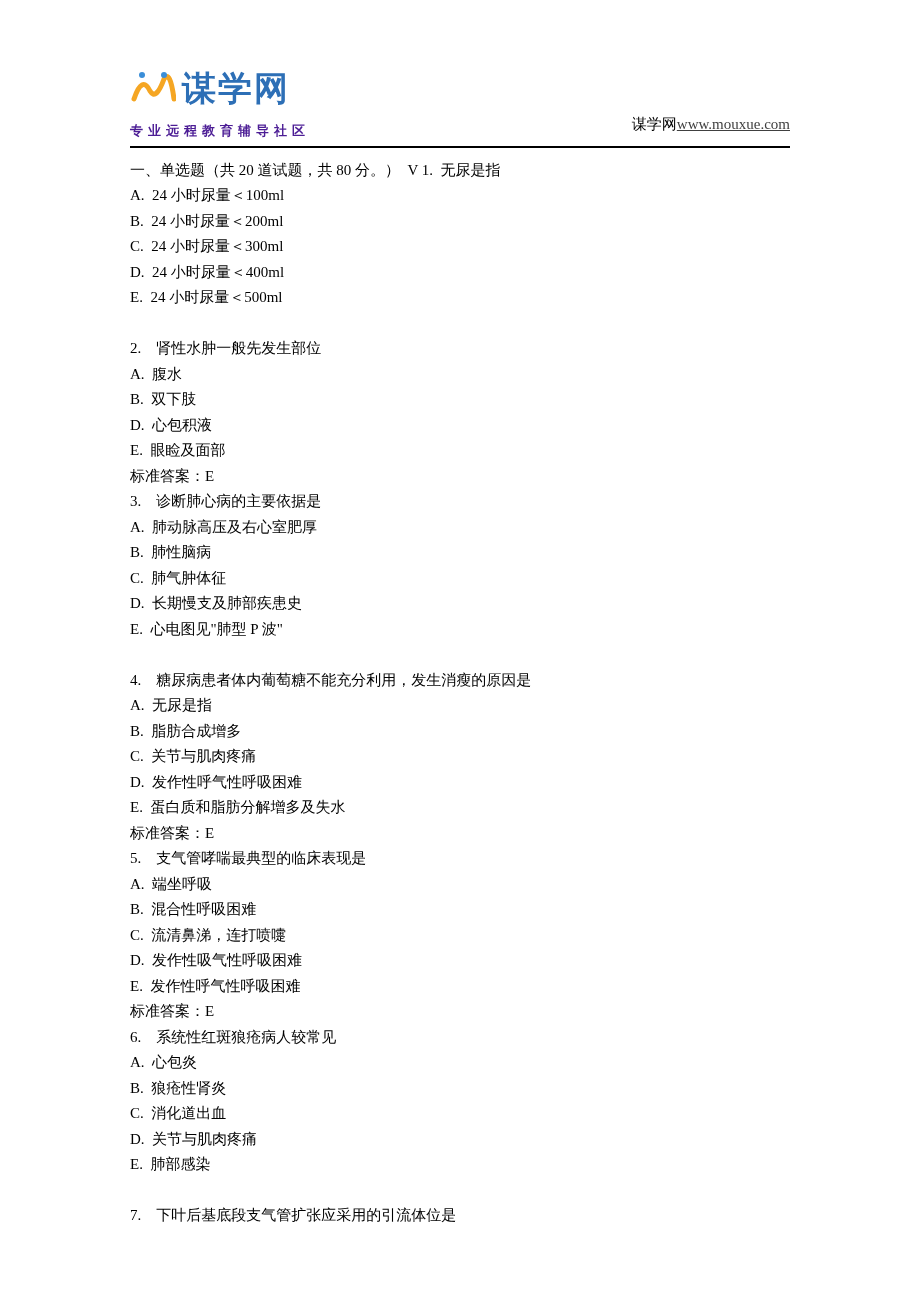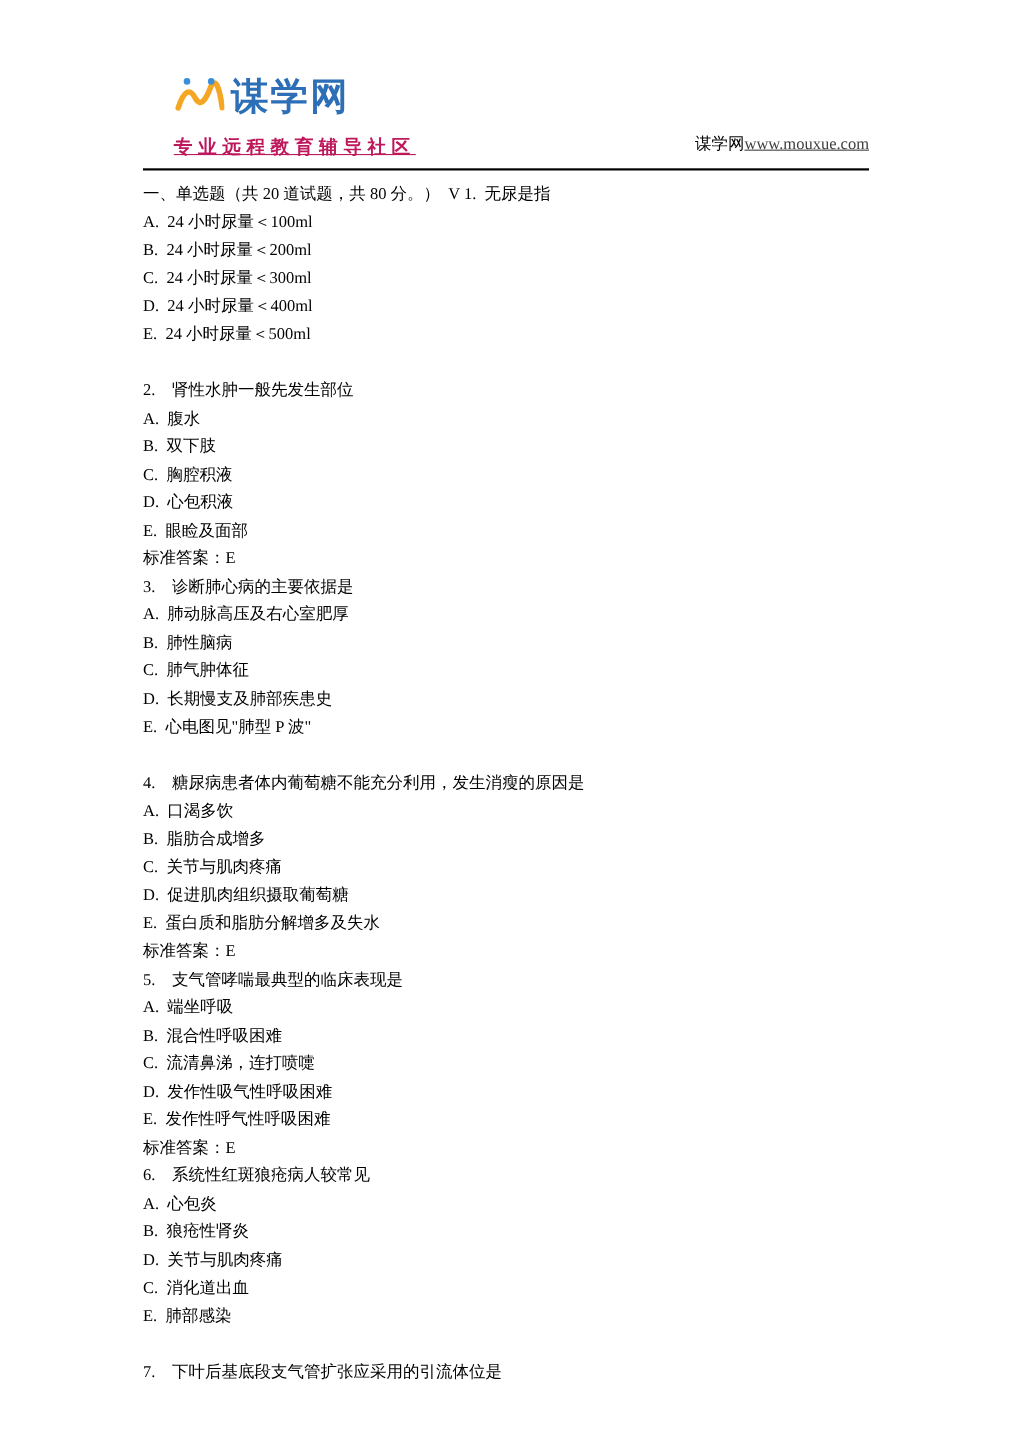--- a/index.html
+++ b/index.html
@@ -10,47 +10,45 @@
       color: #000;
       background: #fff;
       width: 920px;
       padding: 60px 130px 60px 130px;
     }
     .header {
       display: flex;
       justify-content: space-between;
       align-items: flex-end;
       margin-bottom: 4px;
-      margin-left: 28px;
     }
     .logo-block {
       display: flex;
       flex-direction: column;
       align-items: flex-start;
     }
     .logo-top {
       display: flex;
       align-items: center;
       gap: 6px;
     }
     .logo-text {
       font-family: "Microsoft YaHei", sans-serif;
       font-size: 34px;
       font-weight: bold;
       color: #2d6fb6;
       letter-spacing: 2px;
     }
     .logo-sub {
       font-family: "Microsoft YaHei", sans-serif;
-      font-size: 17px;
-      color: #be185d;
+      font-size: 13px;
+      color: #4c1d95;
       letter-spacing: 5px;
       font-weight: bold;
       margin-top: 2px;
-      text-decoration: underline;
     }
     .header-right {
       font-size: 15px;
       color: #000;
       padding-bottom: 4px;
     }
     .header-right a {
       color: #404040;
       text-decoration: underline;
     }
@@ -93,51 +91,50 @@
   <p>A.  24 小时尿量＜100ml</p>
   <p>B.  24 小时尿量＜200ml</p>
   <p>C.  24 小时尿量＜300ml</p>
   <p>D.  24 小时尿量＜400ml</p>
   <p>E.  24 小时尿量＜500ml</p>
   <p>&nbsp;</p>
 
   <p>2.    肾性水肿一般先发生部位</p>
   <p>A.  腹水</p>
   <p>B.  双下肢</p>
-  <p>C.  胸腔积液</p>
   <p>D.  心包积液</p>
   <p>E.  眼睑及面部</p>
   <p>标准答案：E</p>
 
   <p>3.    诊断肺心病的主要依据是</p>
   <p>A.  肺动脉高压及右心室肥厚</p>
   <p>B.  肺性脑病</p>
   <p>C.  肺气肿体征</p>
   <p>D.  长期慢支及肺部疾患史</p>
   <p>E.  心电图见"肺型 P 波"</p>
   <p>&nbsp;</p>
 
   <p>4.    糖尿病患者体内葡萄糖不能充分利用，发生消瘦的原因是</p>
-  <p>A.  口渴多饮</p>
+  <p>A.  无尿是指</p>
   <p>B.  脂肪合成增多</p>
   <p>C.  关节与肌肉疼痛</p>
-  <p>D.  促进肌肉组织摄取葡萄糖</p>
+  <p>D.  发作性呼气性呼吸困难</p>
   <p>E.  蛋白质和脂肪分解增多及失水</p>
   <p>标准答案：E</p>
 
   <p>5.    支气管哮喘最典型的临床表现是</p>
   <p>A.  端坐呼吸</p>
   <p>B.  混合性呼吸困难</p>
   <p>C.  流清鼻涕，连打喷嚏</p>
   <p>D.  发作性吸气性呼吸困难</p>
   <p>E.  发作性呼气性呼吸困难</p>
   <p>标准答案：E</p>
 
   <p>6.    系统性红斑狼疮病人较常见</p>
   <p>A.  心包炎</p>
   <p>B.  狼疮性肾炎</p>
+  <p>C.  消化道出血</p>
   <p>D.  关节与肌肉疼痛</p>
-  <p>C.  消化道出血</p>
   <p>E.  肺部感染</p>
   <p>&nbsp;</p>
 
   <p>7.    下叶后基底段支气管扩张应采用的引流体位是</p>
 </div>
 
 </body></html>

